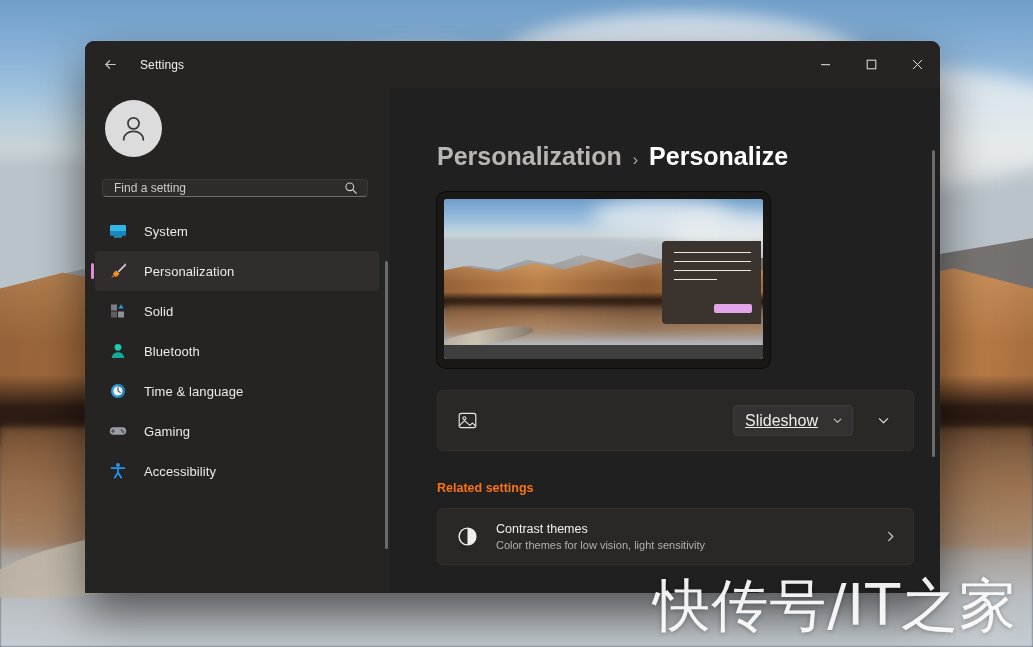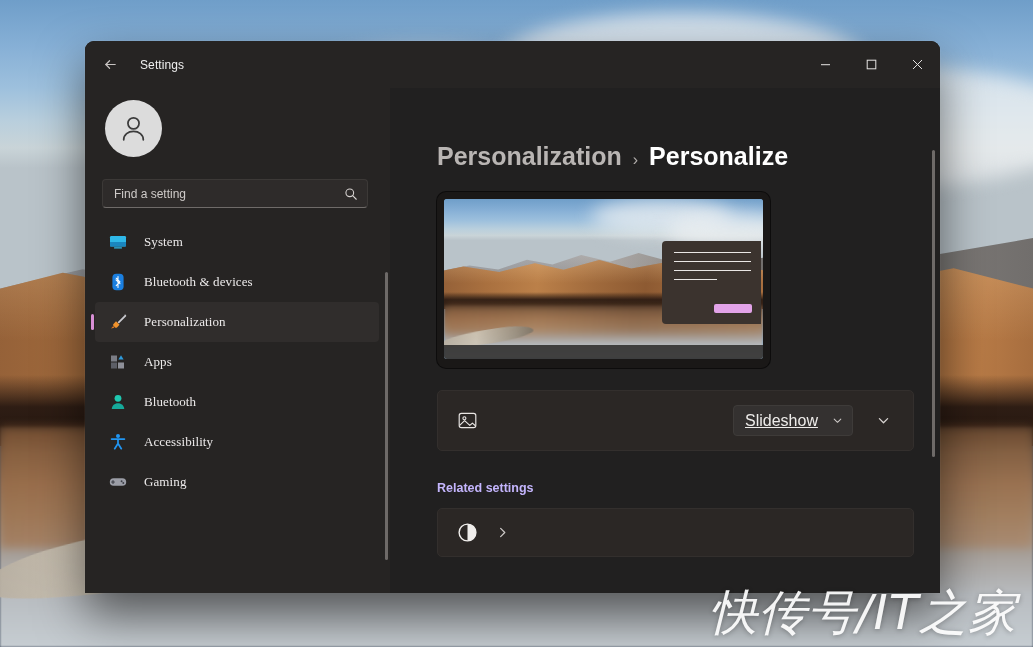--- a/index.html
+++ b/index.html
@@ -156,21 +156,21 @@
     width: 57px; height: 57px;
     border-radius: 50%;
     background: #dcdcdc;
     display: flex; align-items: center; justify-content: center;
     color: #3b3b3b;
   }
   .avatar svg { width: 33px; height: 33px; }
 
   .search-wrap { padding: 22px 22px 0 17px; }
   .search-box {
-    height: 29px;
+    height: 18px;
     background: #2e2b2a;
     border: 1px solid #3c3937;
     border-bottom: 1px solid #6f6b69;
     border-radius: 4px;
     display: flex; align-items: center;
     padding: 0 9px 0 11px;
   }
   .search-input {
     flex: 1;
     background: transparent;
@@ -213,21 +213,20 @@
     width: 22px; height: 20px;
     margin-right: 15px;
     display: flex; align-items: center; justify-content: center;
     flex: 0 0 22px;
   }
   .nav-ico svg { width: 18px; height: 18px; display: block; }
   .nav-label {
     font-size: 13px;
     color: #eceaea;
     letter-spacing: .1px;
-    font-family: Liberation Serif, serif;
   }
 
   .side-scrollbar {
     position: absolute;
     right: 2px; top: 50px;
     width: 3px; height: 288px;
     background: #6e6a68;
     border-radius: 2px;
   }
 
@@ -344,21 +343,21 @@
     color: #d9d5d3;
     border-radius: 4px;
   }
   .expand-btn svg { width: 13px; height: 13px; }
 
   
   .section-head {
     margin-top: 30px;
     font-size: 12.5px;
     font-weight: 700;
-    color: #c4b5fd;
+    color: #f97316;
   }
   .link-card {
     margin-top: 13px;
     width: 477px;
     background: #2b2725;
     border: 1px solid #332f2d;
     border-radius: 5px;
     display: flex;
     align-items: center;
     padding: 13px 16px;
@@ -380,27 +379,26 @@
     right: 5px; top: 62px;
     width: 3px; height: 307px;
     background: #6e6a68;
     border-radius: 2px;
   }
 
   
   .watermark {
     position: absolute;
     right: 16px; bottom: 2px;
-    font-size: 48px;
+    font-size: 57px;
     color: rgba(255,255,255,.93);
     font-family: "DejaVu Sans", sans-serif;
     letter-spacing: 1px;
     text-shadow: 0 1px 5px rgba(0,0,0,.28);
     white-space: nowrap;
-    font-style: italic;
   }
 </style>
 </head>
 <body>
 
 <div id="desktop">
 
   <div class="wp-layer">
     <div class="wp-sky"></div>
     <div class="wp-cloud" style="left:48%;top:2%;width:36%;height:16%;"></div>
@@ -474,29 +472,20 @@
             <span class="nav-ico">
               <svg viewBox="0 0 18 18">
                 <rect x="1" y="3" width="16" height="10.5" rx="1.2" fill="#2fb8e8"></rect>
                 <rect x="1" y="9" width="16" height="4.5" rx="0" fill="#1a86bf"></rect>
                 <rect x="5" y="14.2" width="8" height="1.3" rx=".5" fill="#2fb8e8"></rect>
               </svg>
             </span>
             <span class="nav-label">System</span>
           </div>
 
-          <div class="nav-item">
-            <span class="nav-ico">
-              <svg viewBox="0 0 18 18">
-                <rect x="3.4" y="0.8" width="11.2" height="16.4" rx="4" fill="#1a7fe0"></rect>
-                <path d="M7.2 5.2 11 8.9 7.2 12.6 M9 3.6v10.8 M7 6.9 11 10.6" fill="none" stroke="#fff" stroke-width="1.05" stroke-linecap="round" stroke-linejoin="round"></path>
-              </svg>
-            </span>
-            <span class="nav-label">Bluetooth &amp; devices</span>
-          </div>
 
 
           <div class="nav-item active">
             <span class="nav-ico">
               <svg viewBox="0 0 18 18">
                 <path d="M15.6 2.2 8.6 9.2l1.3 1.3 7-7c.5-.5.5-1-.1-1.5s-.9-.5-1.2-.2z" fill="#c9c9cf"></path>
                 <path d="M8.3 9.6 7 8.3 4.5 10.9c-.6.6-.6 1.3 0 1.9l1.6 1.6c.6.6 1.3.6 1.9 0l2.5-2.6z" fill="#f0922c"></path>
                 <path d="M4.3 12.9 2 15.6l3.4-.9z" fill="#e0781f"></path>
               </svg>
             </span>
@@ -505,54 +494,65 @@
 
           <div class="nav-item">
             <span class="nav-ico">
               <svg viewBox="0 0 18 18">
                 <rect x="2" y="2.5" width="6" height="6" fill="#7b7d85"></rect>
                 <rect x="2" y="9.5" width="6" height="6" fill="#5c5e66"></rect>
                 <rect x="9" y="9.5" width="6" height="6" fill="#8e9099"></rect>
                 <path d="M9.4 6.5 12 2.2l2.6 4.3z" fill="#2e9bdc"></path>
               </svg>
             </span>
-            <span class="nav-label">Apps</span>
+            <span class="nav-label">Solid</span>
           </div>
 
           <div class="nav-item">
             <span class="nav-ico">
               <svg viewBox="0 0 18 18">
                 <circle cx="9" cy="5.3" r="3.4" fill="#1fc8b0"></circle>
                 <path d="M2.8 16c0-3.6 2.8-5.8 6.2-5.8s6.2 2.2 6.2 5.8z" fill="#16a99a"></path>
               </svg>
             </span>
             <span class="nav-label">Bluetooth</span>
           </div>
 
-
           <div class="nav-item">
             <span class="nav-ico">
               <svg viewBox="0 0 18 18">
-                <circle cx="9" cy="2.9" r="2" fill="#2196f3"></circle>
-                <path d="M2.6 6.1h12.8M9 6.1v5.2M9 10.6l-3.3 5.1M9 10.6l3.3 5.1" stroke="#2196f3" stroke-width="1.75" stroke-linecap="round" fill="none"></path>
-              </svg>
-            </span>
-            <span class="nav-label">Accessibility</span>
+                <circle cx="9" cy="9" r="7" fill="#2b9fd8"></circle>
+                <path d="M9 2a7 7 0 0 1 0 14z" fill="#1a7fbd"></path>
+                <circle cx="9" cy="9" r="4.6" fill="#f2f2f4"></circle>
+                <path d="M9 5.6V9l2.4 1.6" fill="none" stroke="#3a3a3e" stroke-width="1" stroke-linecap="round"></path>
+              </svg>
+            </span>
+            <span class="nav-label">Time &amp; language</span>
           </div>
 
           <div class="nav-item">
             <span class="nav-ico">
               <svg viewBox="0 0 18 18">
                 <rect x="0.8" y="5.2" width="16.4" height="7.6" rx="3.8" fill="#9b9da6"></rect>
                 <path d="M4 7.6v2.8M2.6 9h2.8" stroke="#3c3e46" stroke-width="1.1" stroke-linecap="round"></path>
                 <circle cx="12.6" cy="8.2" r=".95" fill="#3c3e46"></circle>
                 <circle cx="14.3" cy="10" r=".95" fill="#3c3e46"></circle>
               </svg>
             </span>
             <span class="nav-label">Gaming</span>
+          </div>
+
+          <div class="nav-item">
+            <span class="nav-ico">
+              <svg viewBox="0 0 18 18">
+                <circle cx="9" cy="2.9" r="2" fill="#2196f3"></circle>
+                <path d="M2.6 6.1h12.8M9 6.1v5.2M9 10.6l-3.3 5.1M9 10.6l3.3 5.1" stroke="#2196f3" stroke-width="1.75" stroke-linecap="round" fill="none"></path>
+              </svg>
+            </span>
+            <span class="nav-label">Accessibility</span>
           </div>
 
           <div class="side-scrollbar"></div>
         </div>
       </div>
 
       <div class="main">
 
         <div class="breadcrumb">
           <span class="crumb-parent">Personalization</span>
@@ -612,20 +612,24 @@
 
         <div class="section-head">Related settings</div>
 
         <div class="link-card">
           <span class="link-ico">
             <svg viewBox="0 0 21 21">
               <circle cx="10.5" cy="10.5" r="8.4" fill="none" stroke="#f0eeec" stroke-width="1.4"></circle>
               <path d="M10.5 2.1a8.4 8.4 0 0 1 0 16.8z" fill="#f0eeec"></path>
             </svg>
           </span>
+          <div class="link-txt">
+            <div class="link-title">Contrast themes</div>
+            <div class="link-sub">Color themes for low vision, light sensitivity</div>
+          </div>
           <span class="link-chev">
             <svg viewBox="0 0 12 12" fill="none" stroke="currentColor" stroke-width="1.15" stroke-linecap="round" stroke-linejoin="round">
               <path d="M4.3 2.2 8.1 6l-3.8 3.8"></path>
             </svg>
           </span>
         </div>
 
         <div class="main-scrollbar"></div>
       </div>
 

